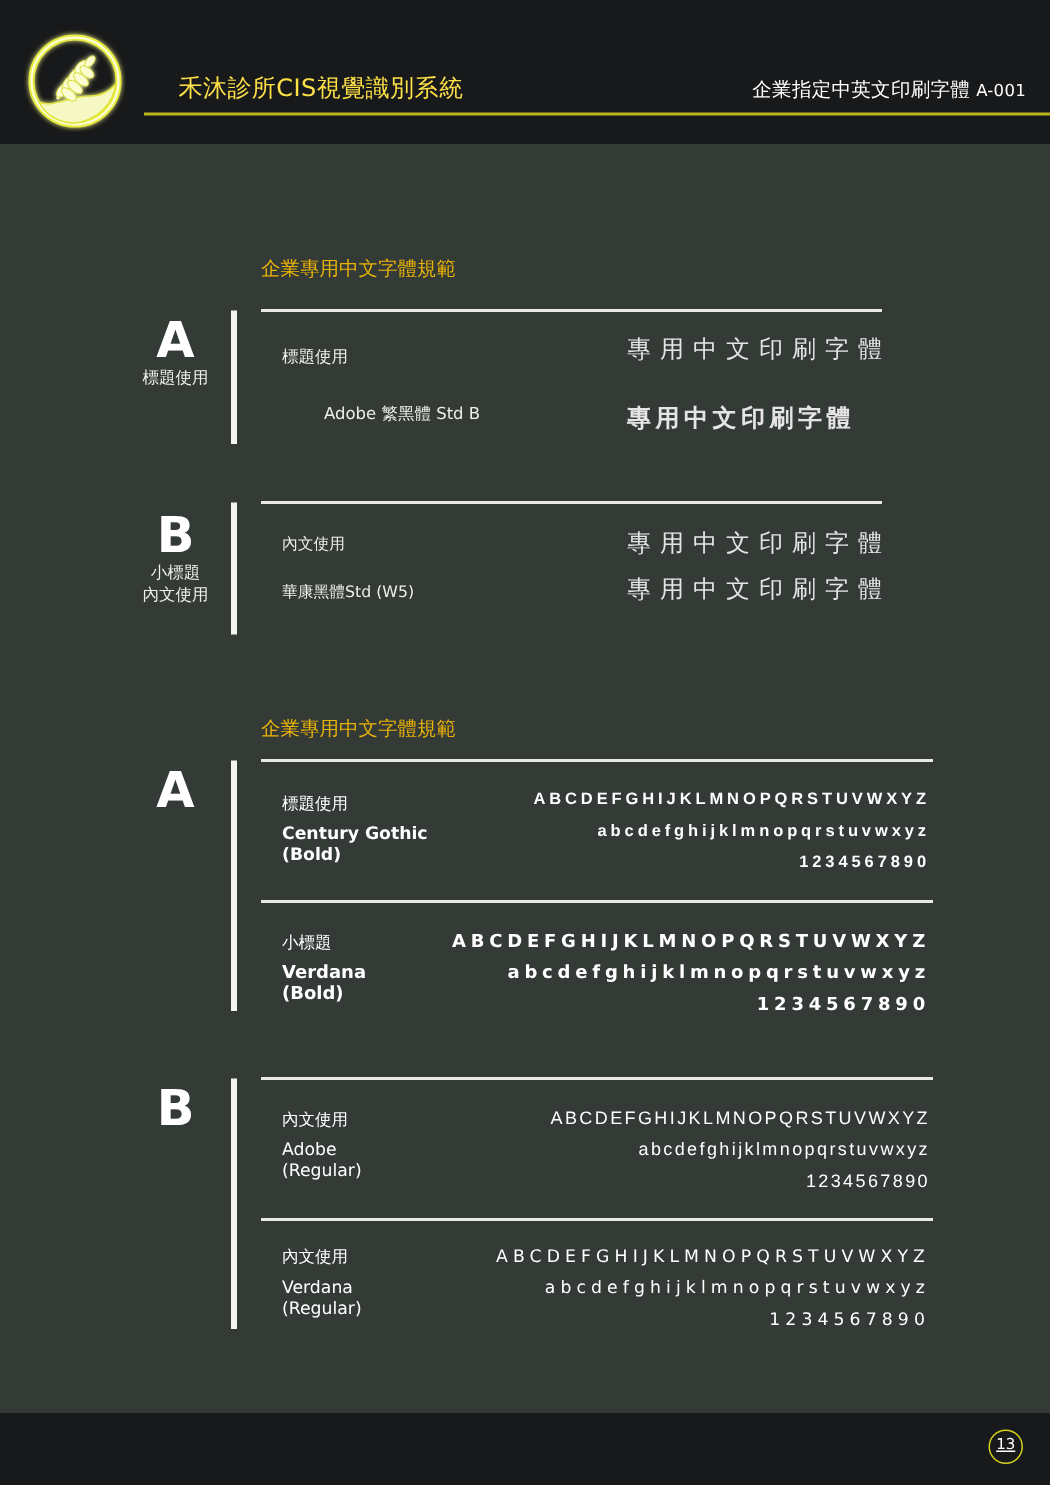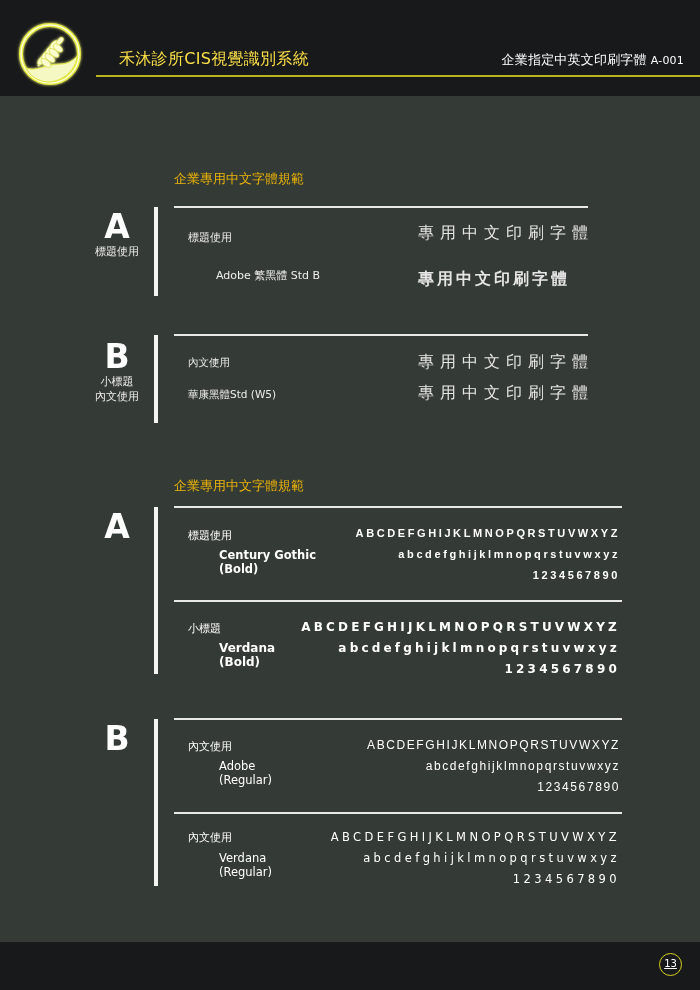--- a/index.html
+++ b/index.html
@@ -59,21 +59,21 @@
   .font-name {
     position: absolute; left: 188px; font-size: 11px; color: #eeeeea; white-space: nowrap;
   }
   .cn-sample {
     position: absolute; left: 418px; font-size: 16px; color: #e5e5e5; white-space: nowrap;
     letter-spacing: 6px;
   }
   .cn-sample.tight { letter-spacing: 3px; }
 
   .en-label { position: absolute; left: 188px; font-size: 11px; color: #ffffff; white-space: nowrap; }
-  .en-font { position: absolute; left: 188px; font-size: 11.5px; color: #ffffff; line-height: 14px; white-space: pre-line; margin-left: 31px; }
+  .en-font { position: absolute; left: 188px; font-size: 11.5px; color: #ffffff; line-height: 14px; white-space: pre-line; }
   .en-font.bold { font-weight: bold; }
   .en-font.verdana-bold { font-weight: bold; font-size: 12px; }
 
   .glyph-row {
     position: absolute; right: 80px; white-space: nowrap; color: #ffffff; text-align: center;
   }
   .g-cg { font-family: "Liberation Sans", sans-serif; font-weight: bold; font-size: 11px; letter-spacing: 2.6px; }
   .g-vb { font-family: "DejaVu Sans", sans-serif; font-weight: bold; font-size: 12px; letter-spacing: 3.2px; }
   .g-sr { font-family: "Liberation Sans", sans-serif; font-size: 12px; letter-spacing: 1.6px; }
   .g-vr { font-family: "DejaVu Sans", sans-serif; font-size: 11.5px; letter-spacing: 3.4px; }

